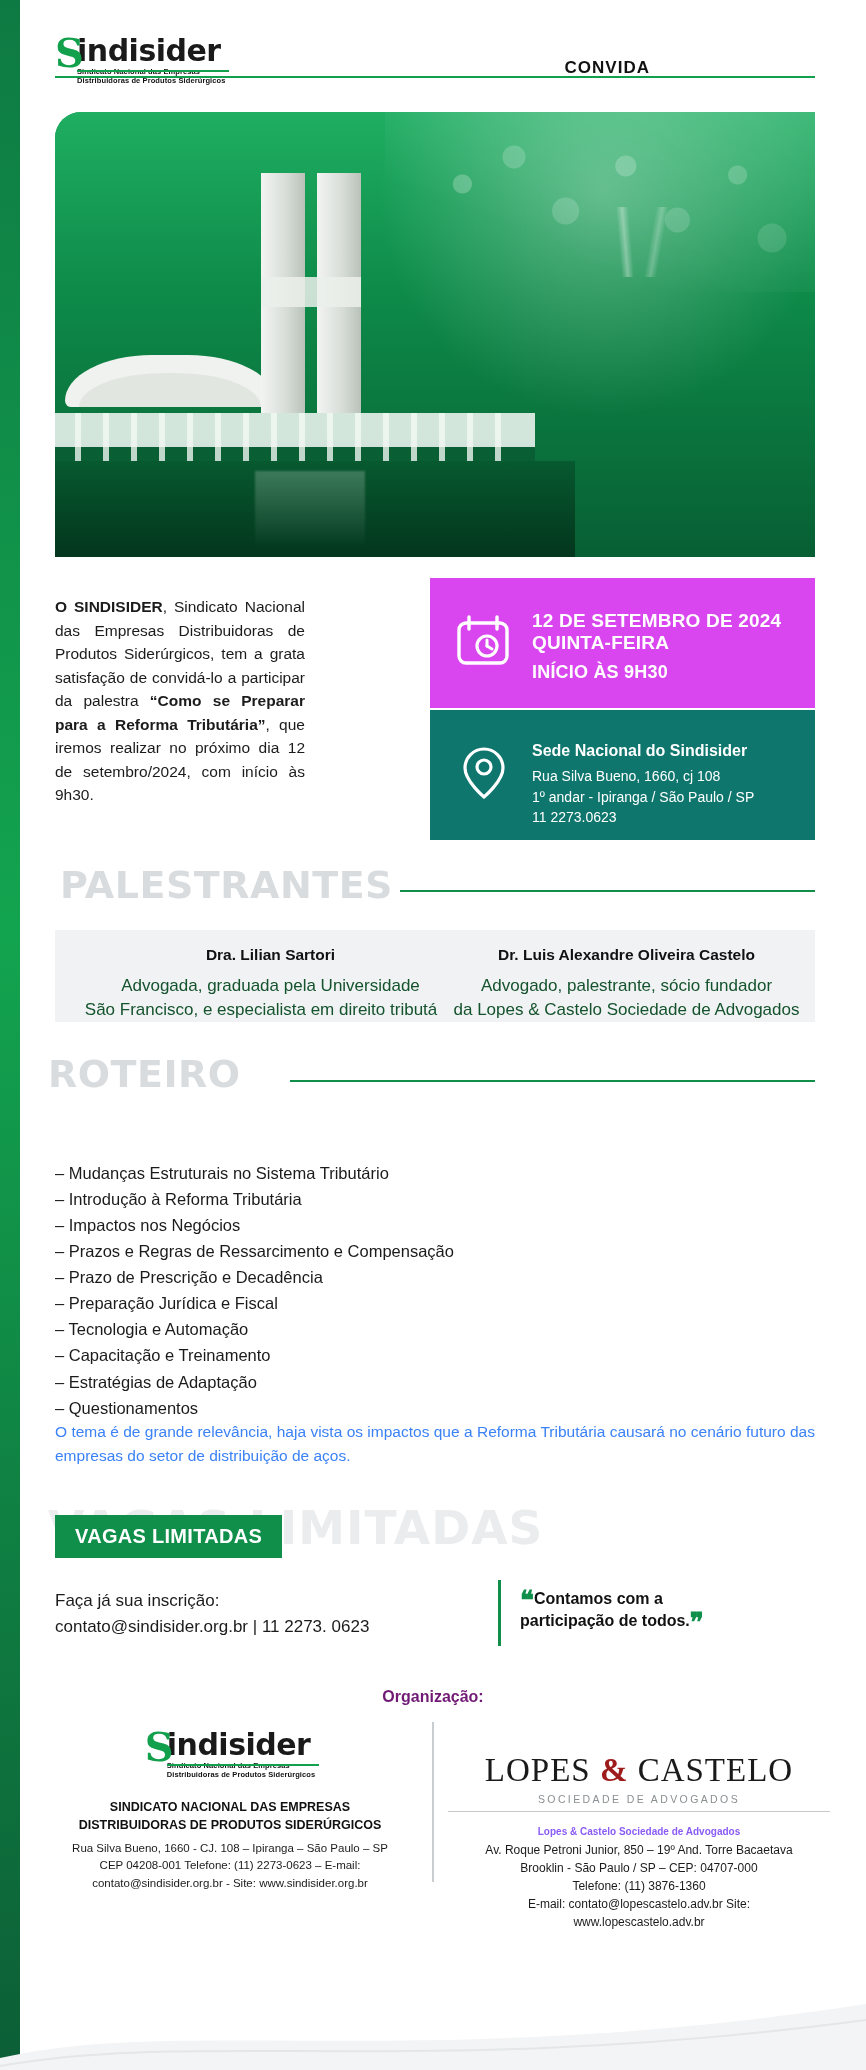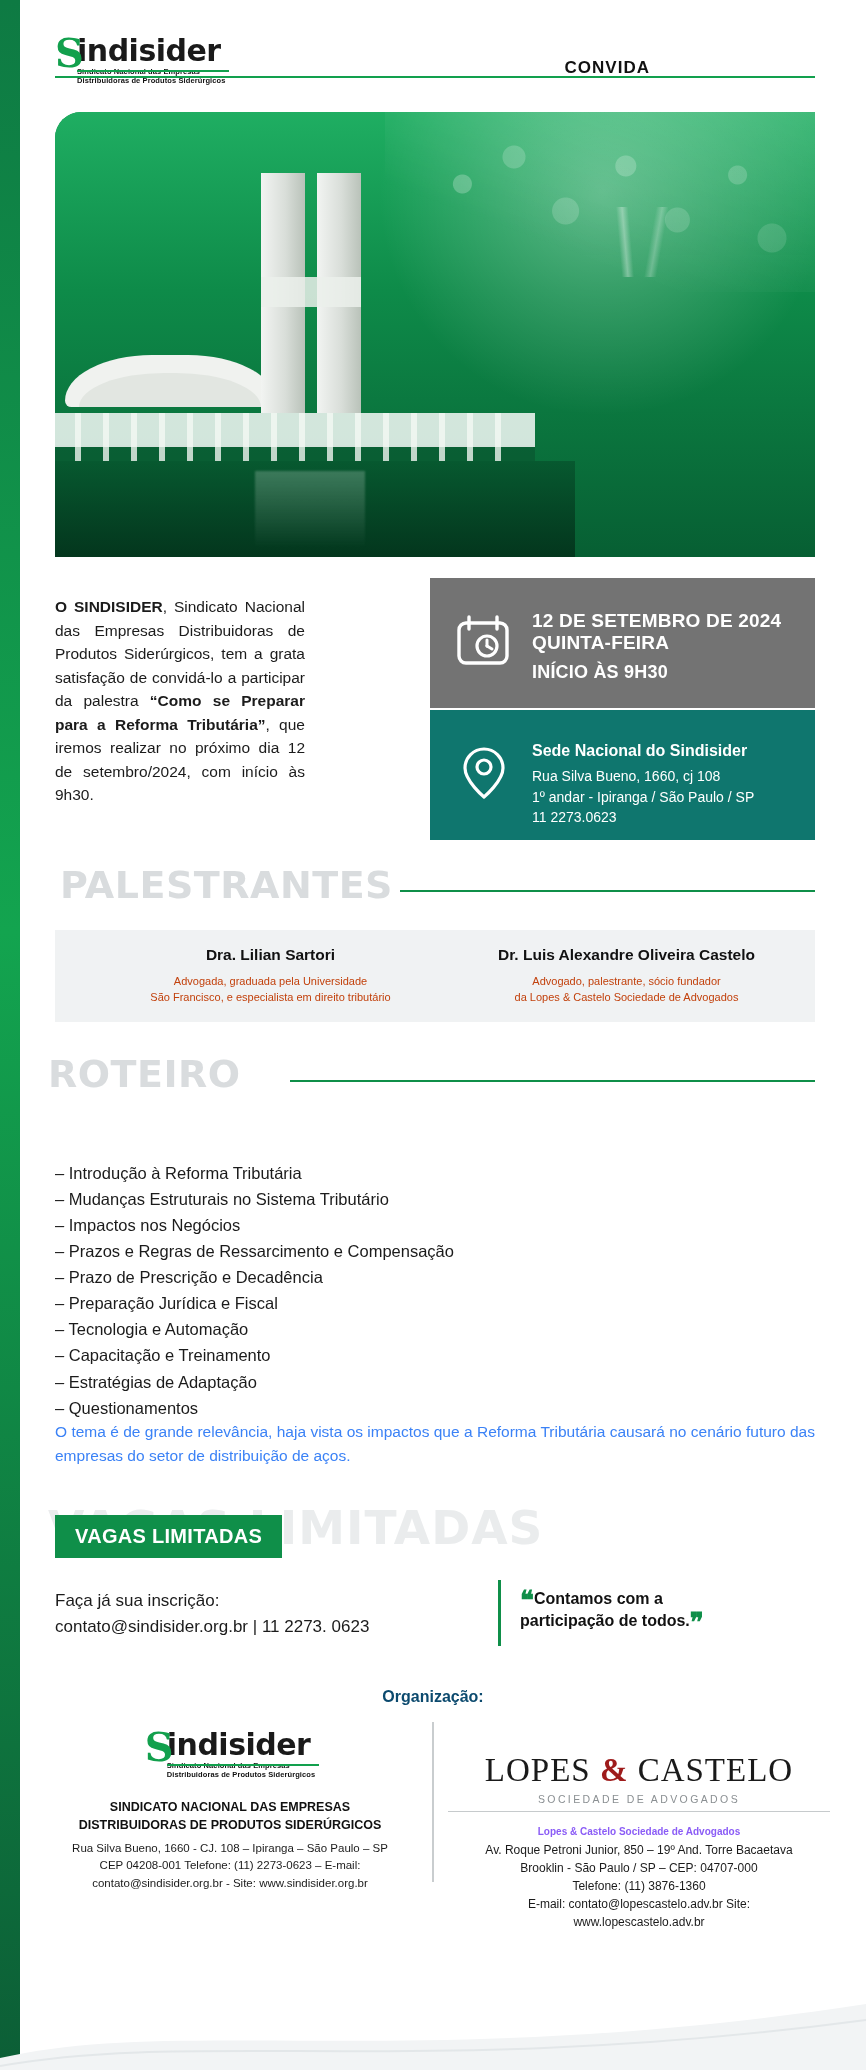--- a/index.html
+++ b/index.html
@@ -240,21 +240,21 @@
     color: #1b1b1b;
     text-align: justify;
   }
   .intro b { font-weight: bold; }
 
   
   .date-box {
     position: absolute;
     left: 430px; top: 578px;
     width: 385px; height: 130px;
-    background: #737373;
+    background: #d946ef;
     color: #ffffff;
   }
   .cal-icon {
     position: absolute;
     left: 26px; top: 36px;
     width: 54px; height: 54px;
   }
   .cal-icon svg { display:block; }
   .date-main {
     position: absolute;
@@ -336,23 +336,23 @@
     top: 16px; left: 0; right: 0;
     text-align: center;
     font-size: 15.5px;
     font-weight: bold;
     color: #111;
   }
   .spk-desc {
     position: absolute;
     top: 44px; left: 10px; right: 10px;
     text-align: center;
-    font-size: 11px;
+    font-size: 17px;
     line-height: 1.42;
-    color: #c2410c;
+    color: #14532d;
   }
 
   
   .roteiro-list {
     position: absolute;
     left: 55px; top: 1160px;
     width: 700px;
   }
   .roteiro-item {
     font-size: 16.5px;
@@ -420,21 +420,21 @@
   }
 
   
   .org-title {
     position: absolute;
     left: 0; top: 1688px;
     width: 866px;
     text-align: center;
     font-size: 16px;
     font-weight: bold;
-    color: #0c4a6e;
+    color: #701a75;
   }
   .org-divider {
     position: absolute;
     left: 432px; top: 1722px;
     width: 2px; height: 160px;
     background: #c9cdcf;
   }
 
   .org-left {
     position: absolute;
@@ -610,22 +610,22 @@
     <div class="spk-desc">
       <div>Advogado, palestrante, sócio fundador</div>
       <div>da Lopes &amp; Castelo Sociedade de Advogados</div>
     </div>
   </div>
 
   <div class="sec-title" style="left:48px; top:1052px;">ROTEIRO</div>
   <div class="sec-rule" style="left:290px; top:1080px; width:525px;"></div>
 
   <div class="roteiro-list">
+    <div class="roteiro-item">– Mudanças Estruturais no Sistema Tributário</div>
     <div class="roteiro-item">– Introdução à Reforma Tributária</div>
-    <div class="roteiro-item">– Mudanças Estruturais no Sistema Tributário</div>
     <div class="roteiro-item">– Impactos nos Negócios</div>
     <div class="roteiro-item">– Prazos e Regras de Ressarcimento e Compensação</div>
     <div class="roteiro-item">– Prazo de Prescrição e Decadência</div>
     <div class="roteiro-item">– Preparação Jurídica e Fiscal</div>
     <div class="roteiro-item">– Tecnologia e Automação</div>
     <div class="roteiro-item">– Capacitação e Treinamento</div>
     <div class="roteiro-item">– Estratégias de Adaptação</div>
     <div class="roteiro-item">– Questionamentos</div>
   </div>
 

